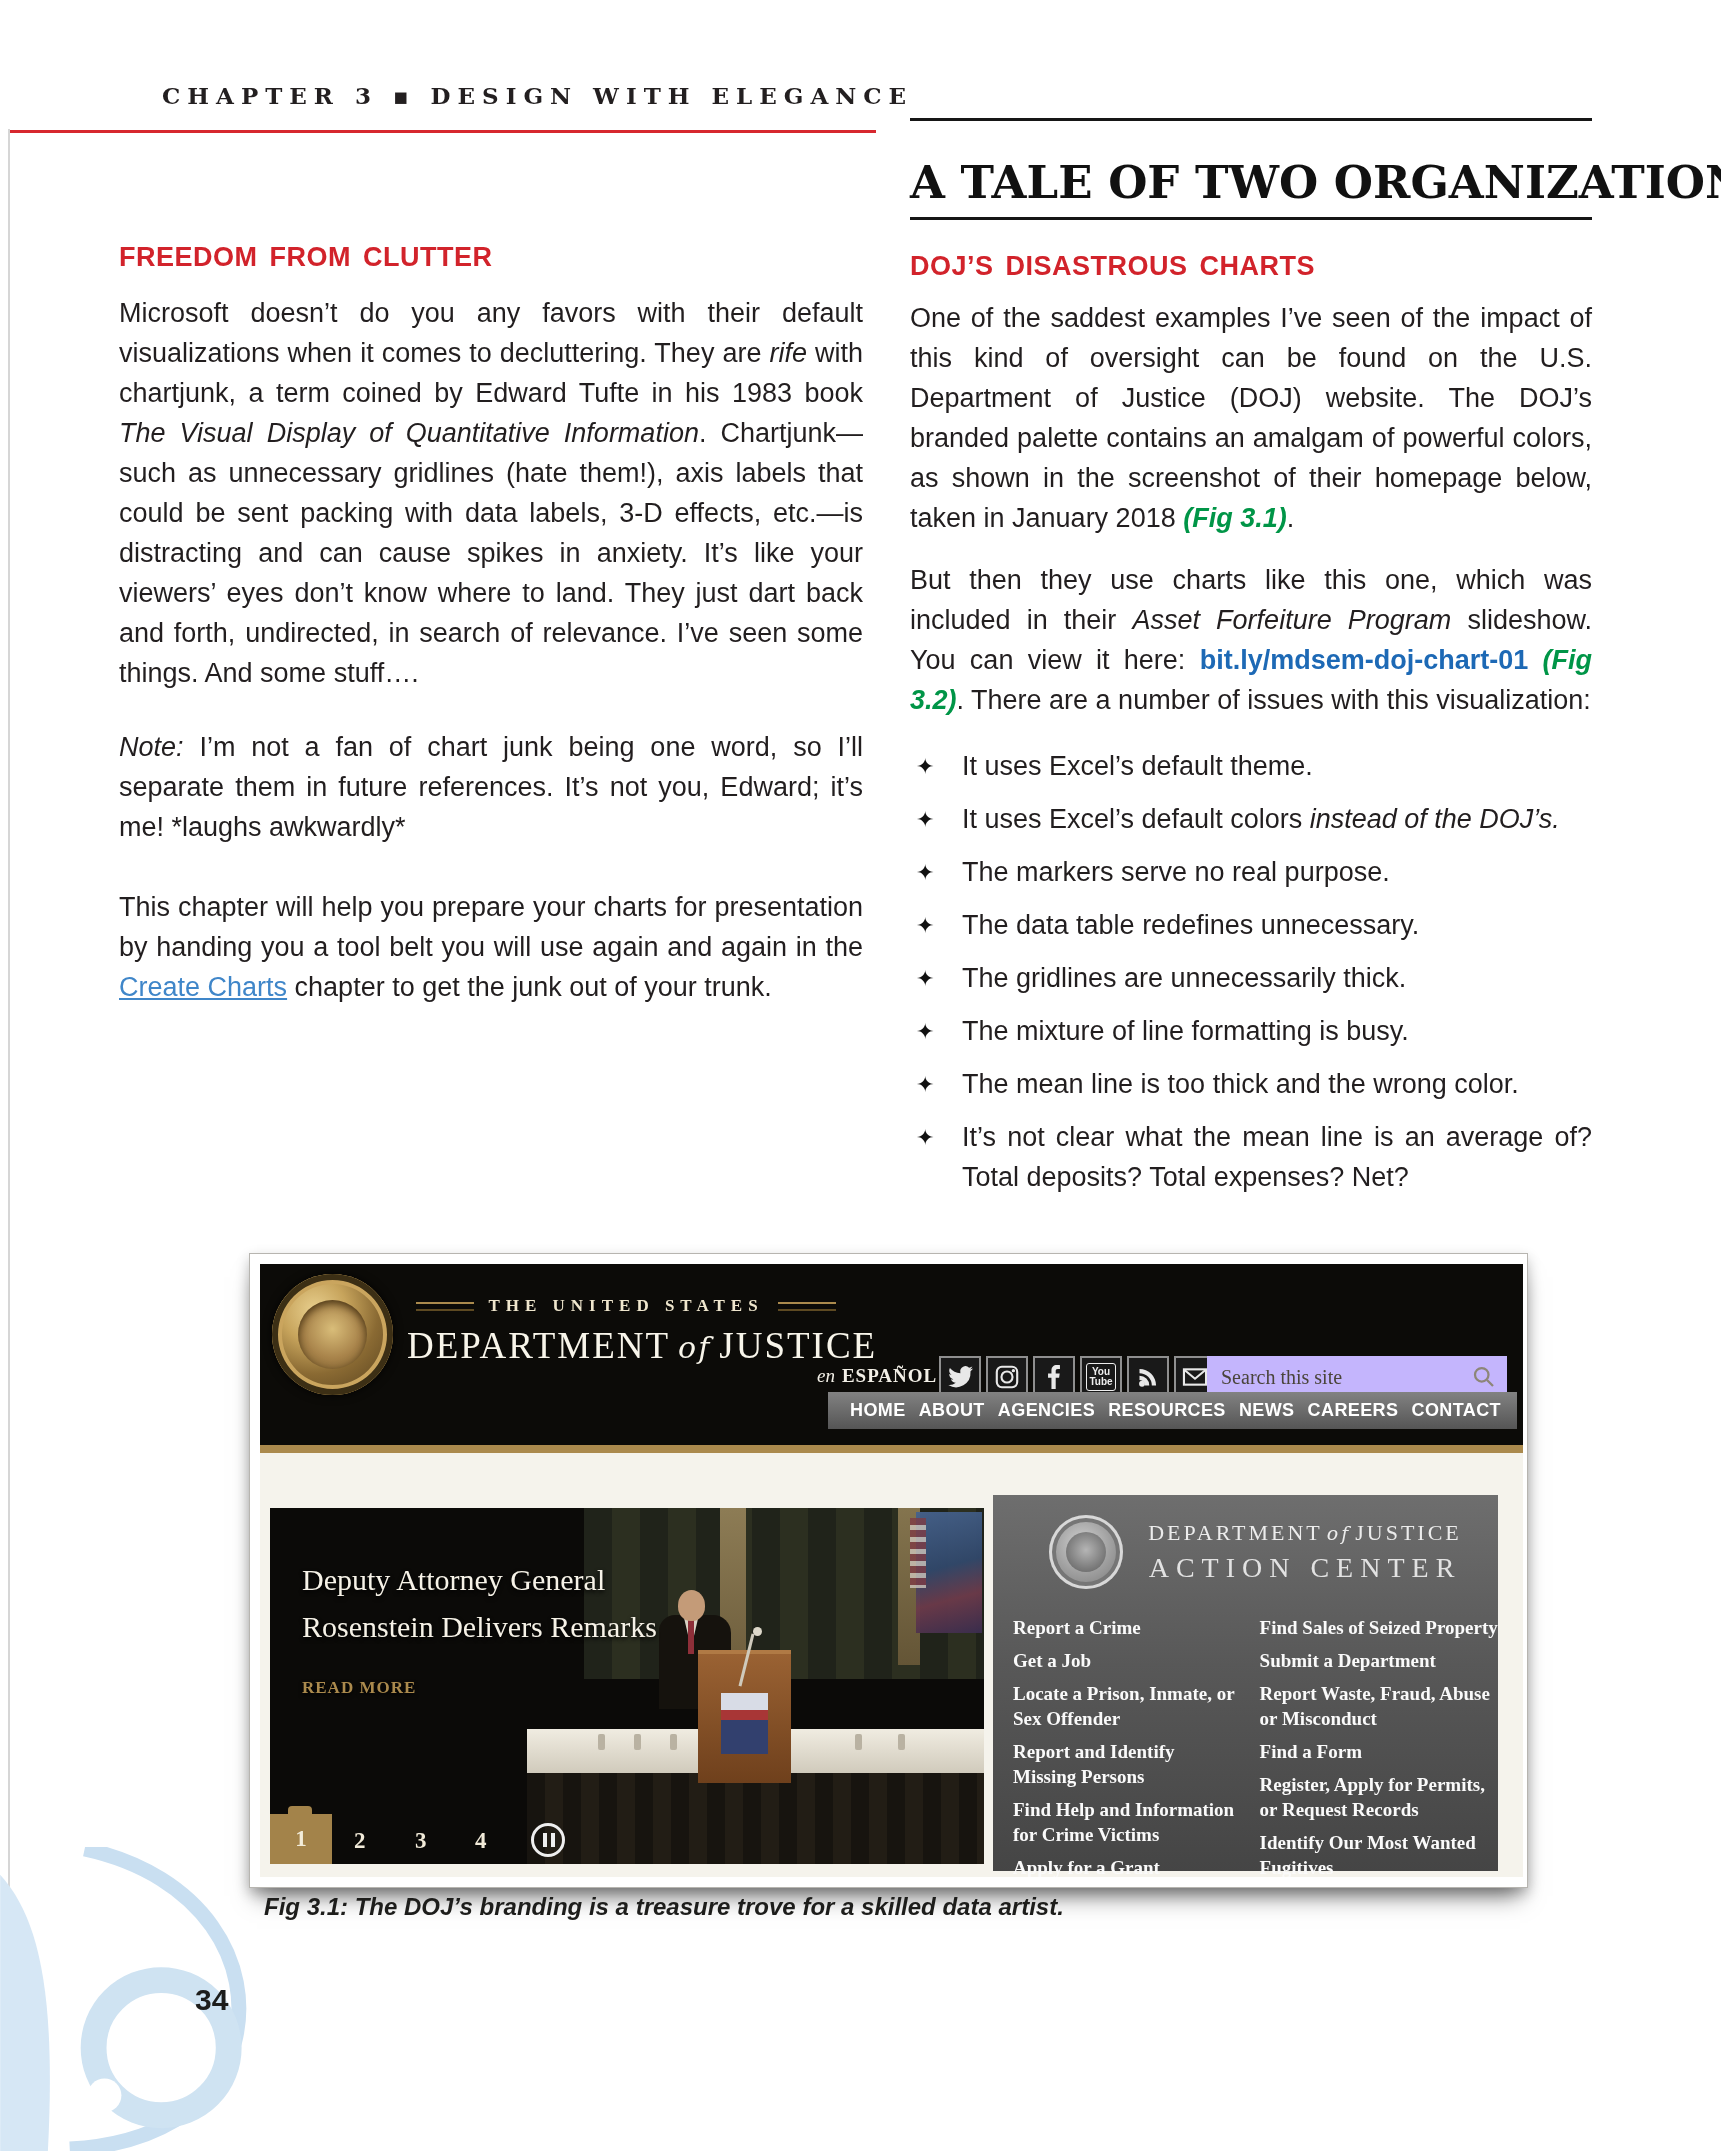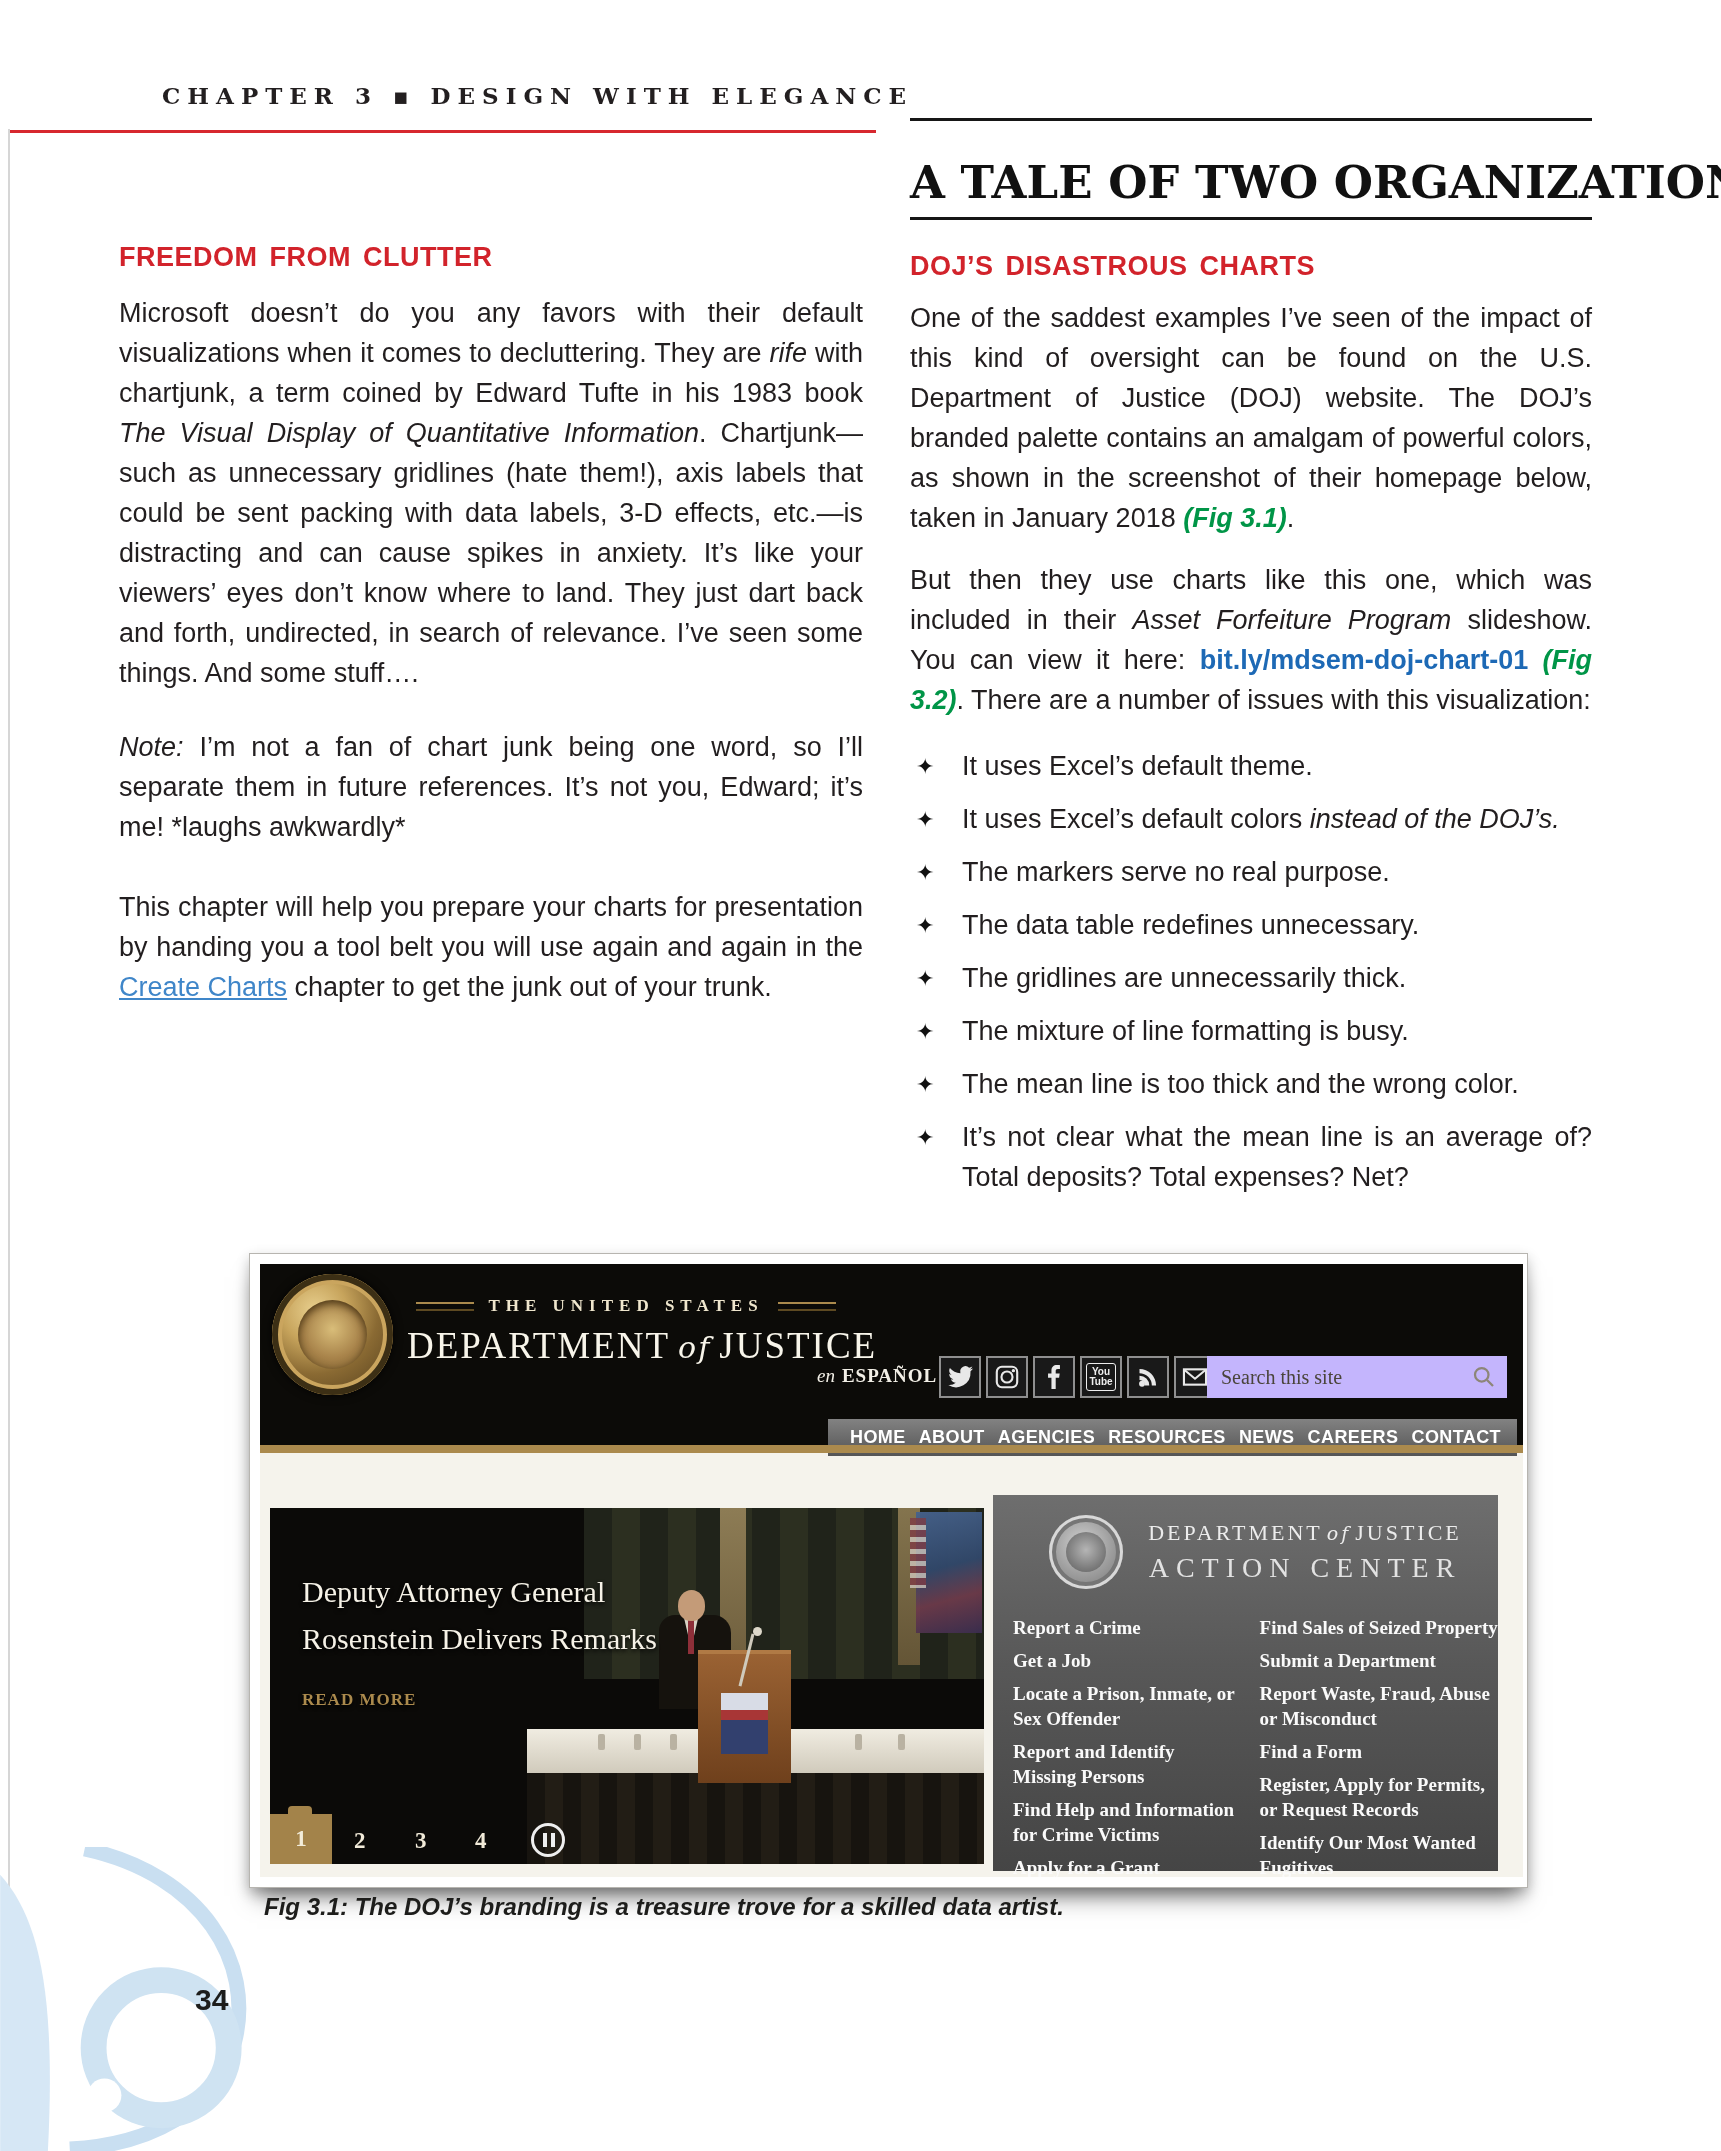--- a/index.html
+++ b/index.html
@@ -63,21 +63,21 @@
   .social{position:absolute;left:679px;top:92px;display:flex;gap:5px;}
   .sicon{width:42px;height:42px;background:#191919;border:2px solid #8f8f8f;box-sizing:border-box;
         display:flex;align-items:center;justify-content:center;}
   .yt{font-size:10px;line-height:10px;font-weight:bold;color:#eee;text-align:center;
       border:1.5px solid #eee;border-radius:3px;padding:3px 2px;}
   .search{position:absolute;left:947px;top:92px;width:300px;height:42px;background:#c4b5fd;
         display:flex;align-items:center;padding:0 8px 0 12px;box-sizing:border-box;}
   .search input{flex:1;border:none;background:transparent;outline:none;
         font-family:"Liberation Serif",serif;font-size:20px;color:#44403a;}
   .search input::placeholder{color:#4a443a;opacity:1;}
-  .nav{position:absolute;left:568px;top:155px;width:689px;height:37px;
+  .nav{position:absolute;left:568px;top:128px;width:689px;height:37px;
         background:linear-gradient(#828282,#555);display:flex;align-items:center;
         justify-content:space-between;padding:0 16px 0 22px;box-sizing:border-box;margin:0;list-style:none;gap:12px;}
   .nav li{color:#fff;font-weight:bold;font-size:18px;letter-spacing:0.4px;white-space:nowrap;}
   .gold{position:absolute;left:0;top:181px;width:100%;height:8px;background:#ab8a4d;}
 
   .hero{position:absolute;left:10px;top:244px;width:714px;height:356px;background:#0b0a08;overflow:hidden;}
   .ph{position:absolute;inset:0;}
   .ph div{position:absolute;}
   .ph-curtain{left:44%;top:0;width:56%;height:48%;
       background:repeating-linear-gradient(90deg,#20231a 0 28px,#2c2f20 28px 56px);}
@@ -94,21 +94,21 @@
   .ph-podium{left:60%;top:40%;width:13%;height:36%;background:linear-gradient(#9a6233,#6f401c);
       border-top:4px solid #b07a45;}
   .ph-sign{left:63.2%;top:52%;width:6.6%;height:17%;
       background:linear-gradient(#d8dce6 0 28%,#a83636 28% 44%,#32406e 44% 100%);}
   .ph-man-body{left:54.5%;top:30%;width:72px;height:94px;border-radius:16px 18px 0 0;background:#15120d;}
   .ph-shirt{left:58%;top:31%;width:14px;height:30px;background:#d8d2c4;clip-path:polygon(0 0,100% 0,50% 100%);}
   .ph-tie{left:58.6%;top:31.5%;width:6px;height:34px;background:#8e2f39;}
   .ph-man-head{left:57.2%;top:23%;width:27px;height:31px;border-radius:50% 50% 46% 46%;background:#c49b78;}
   .ph-mic{left:66.5%;top:35%;width:3px;height:54px;background:#cfcabc;transform:rotate(14deg);}
   .ph-mic-head{left:67.6%;top:33.5%;width:9px;height:9px;border-radius:50%;background:#ddd8ca;}
-  .hero-text{position:absolute;left:32px;top:60px;z-index:2;font-family:"Liberation Serif",serif;
+  .hero-text{position:absolute;left:32px;top:48px;z-index:2;font-family:"Liberation Serif",serif;
       color:#f6f2e7;font-size:30px;line-height:47px;text-shadow:0 2px 4px #000;}
   .read-more{margin-top:14px;color:#ab8a4d;font-size:17px;font-weight:bold;letter-spacing:1px;}
   .carousel{position:absolute;left:0;bottom:0;width:100%;height:52px;z-index:3;
       font-family:"Liberation Serif",serif;}
   .c-tab{position:absolute;left:0;bottom:0;width:62px;height:50px;background:#a3834a;
       color:#f3ecd9;font-size:23px;font-weight:bold;text-align:center;line-height:50px;}
   .c-tab::before{content:"";position:absolute;top:-8px;left:18px;width:24px;height:8px;
       background:#a3834a;border-radius:4px 4px 0 0;}
   .c-num{position:absolute;bottom:10px;color:#f1ead8;font-size:23px;font-weight:bold;}
   .c2{left:84px;} .c3{left:145px;} .c4{left:205px;}

